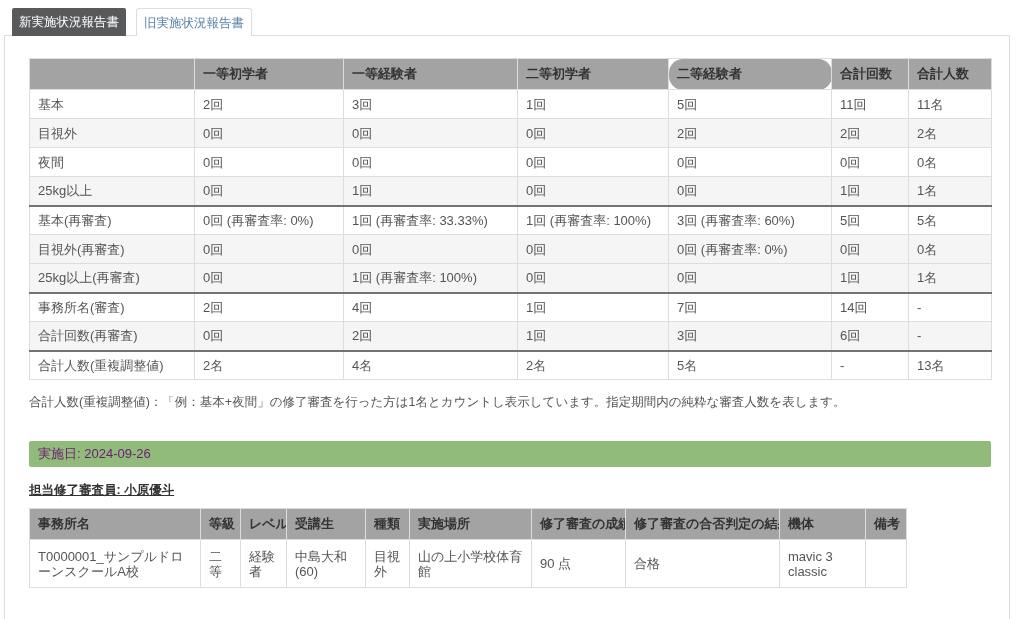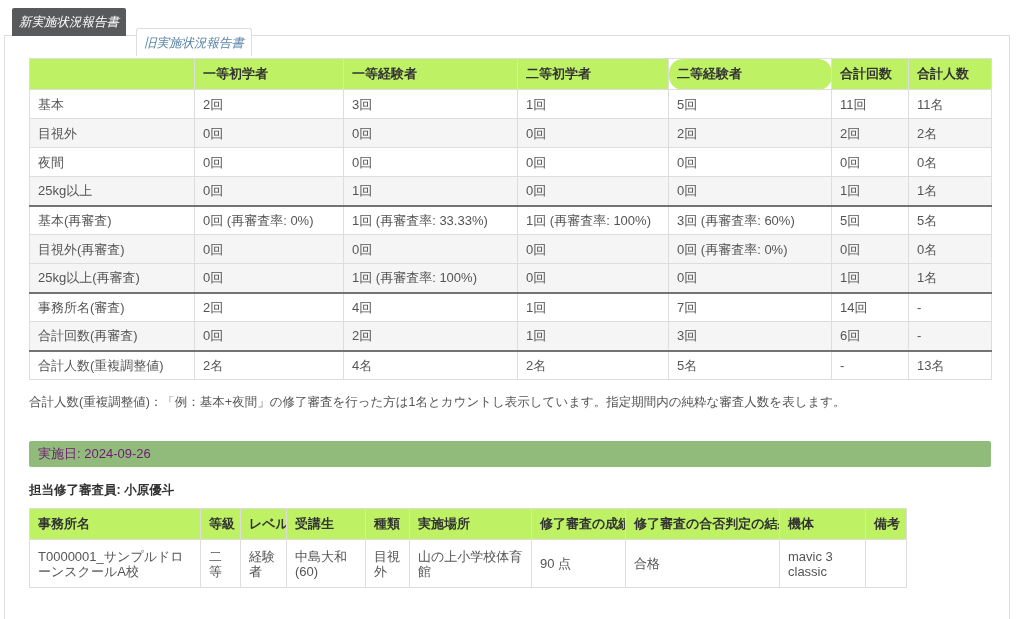--- a/index.html
+++ b/index.html
@@ -7,58 +7,57 @@
     width: 1024px; height: 619px;
     background: #ffffff;
     font-family: "Liberation Sans", "DejaVu Sans", sans-serif;
     color: #555;
     overflow: hidden;
     position: relative;
   }
   
   .tabs {
     position: absolute; top: 8px; left: 12px;
-    display: flex; z-index: 2; font-style: italic;
+    display: flex; z-index: 2;
   }
   .tab {
     height: 28px; line-height: 28px;
     padding: 0 7px; font-size: 12.5px;
     cursor: pointer; white-space: nowrap;
   }
   .tab.active {
     background: #58595b; color: #ffffff;
     border-radius: 2px 2px 0 0;
     margin-right: 10px;
   }
   .tab.inactive {
     background: #ffffff; color: #5b84a7;
     border: 1px solid #dddddd; border-bottom: none;
     border-radius: 3px 3px 0 0;
-    margin-top: 20px;
   }
   
   .panel {
     position: absolute; top: 35px; left: 4px;
     width: 1006px; height: 600px;
     border: 1px solid #dddddd;
     background: #ffffff;
     z-index: 1;
   }
   .panel-inner { padding: 22px 20px 0 24px; }
   
   table { border-collapse: collapse; font-size: 13px; table-layout: fixed; }
   th, td {
     border: 1px solid #dddddd;
     padding: 6px 8px;
     text-align: left;
     vertical-align: middle;
     overflow: hidden;
   }
   thead th {
-    background: #bef264; color: #333;
+    background: #a3a3a3; color: #333;
     font-weight: bold; height: 30px;
   }
   tbody td { color: #555; height: 29px; line-height: 15px; }
   tr.striped td { background: #f5f5f5; }
   tr.section-start td { border-top: 2px solid #737373; }
   
   table.summary { width: 962px; }
   table.summary th:nth-child(1) { width: 165px; }
   table.summary th:nth-child(2) { width: 149px; }
   table.summary th:nth-child(3) { width: 174px; }
@@ -69,21 +68,21 @@
   
   .footnote { margin-top: 14px; font-size: 12.5px; color: #555; }
   
   .date-banner {
     margin-top: 30px; width: 962px; height: 26px;
     line-height: 26px; padding-left: 9px;
     background: #90bb7b; color: #701a75;
     font-size: 13px; border-radius: 2px;
   }
   
-  .examiner { margin-top: 15px; font-size: 12.5px; font-weight: bold; color: #333; }
+  .examiner { margin-top: 15px; font-size: 12.5px; font-weight: bold; color: #333; text-decoration: underline; }
   
   table.detail { width: 877px; margin-top: 9px; }
   table.detail th:nth-child(1)  { width: 171px; }
   table.detail th:nth-child(2)  { width: 40px; }
   table.detail th:nth-child(3)  { width: 46px; }
   table.detail th:nth-child(4)  { width: 79px; }
   table.detail th:nth-child(5)  { width: 44px; }
   table.detail th:nth-child(6)  { width: 122px; }
   table.detail th:nth-child(7)  { width: 94px; }
   table.detail th:nth-child(8)  { width: 154px; }

